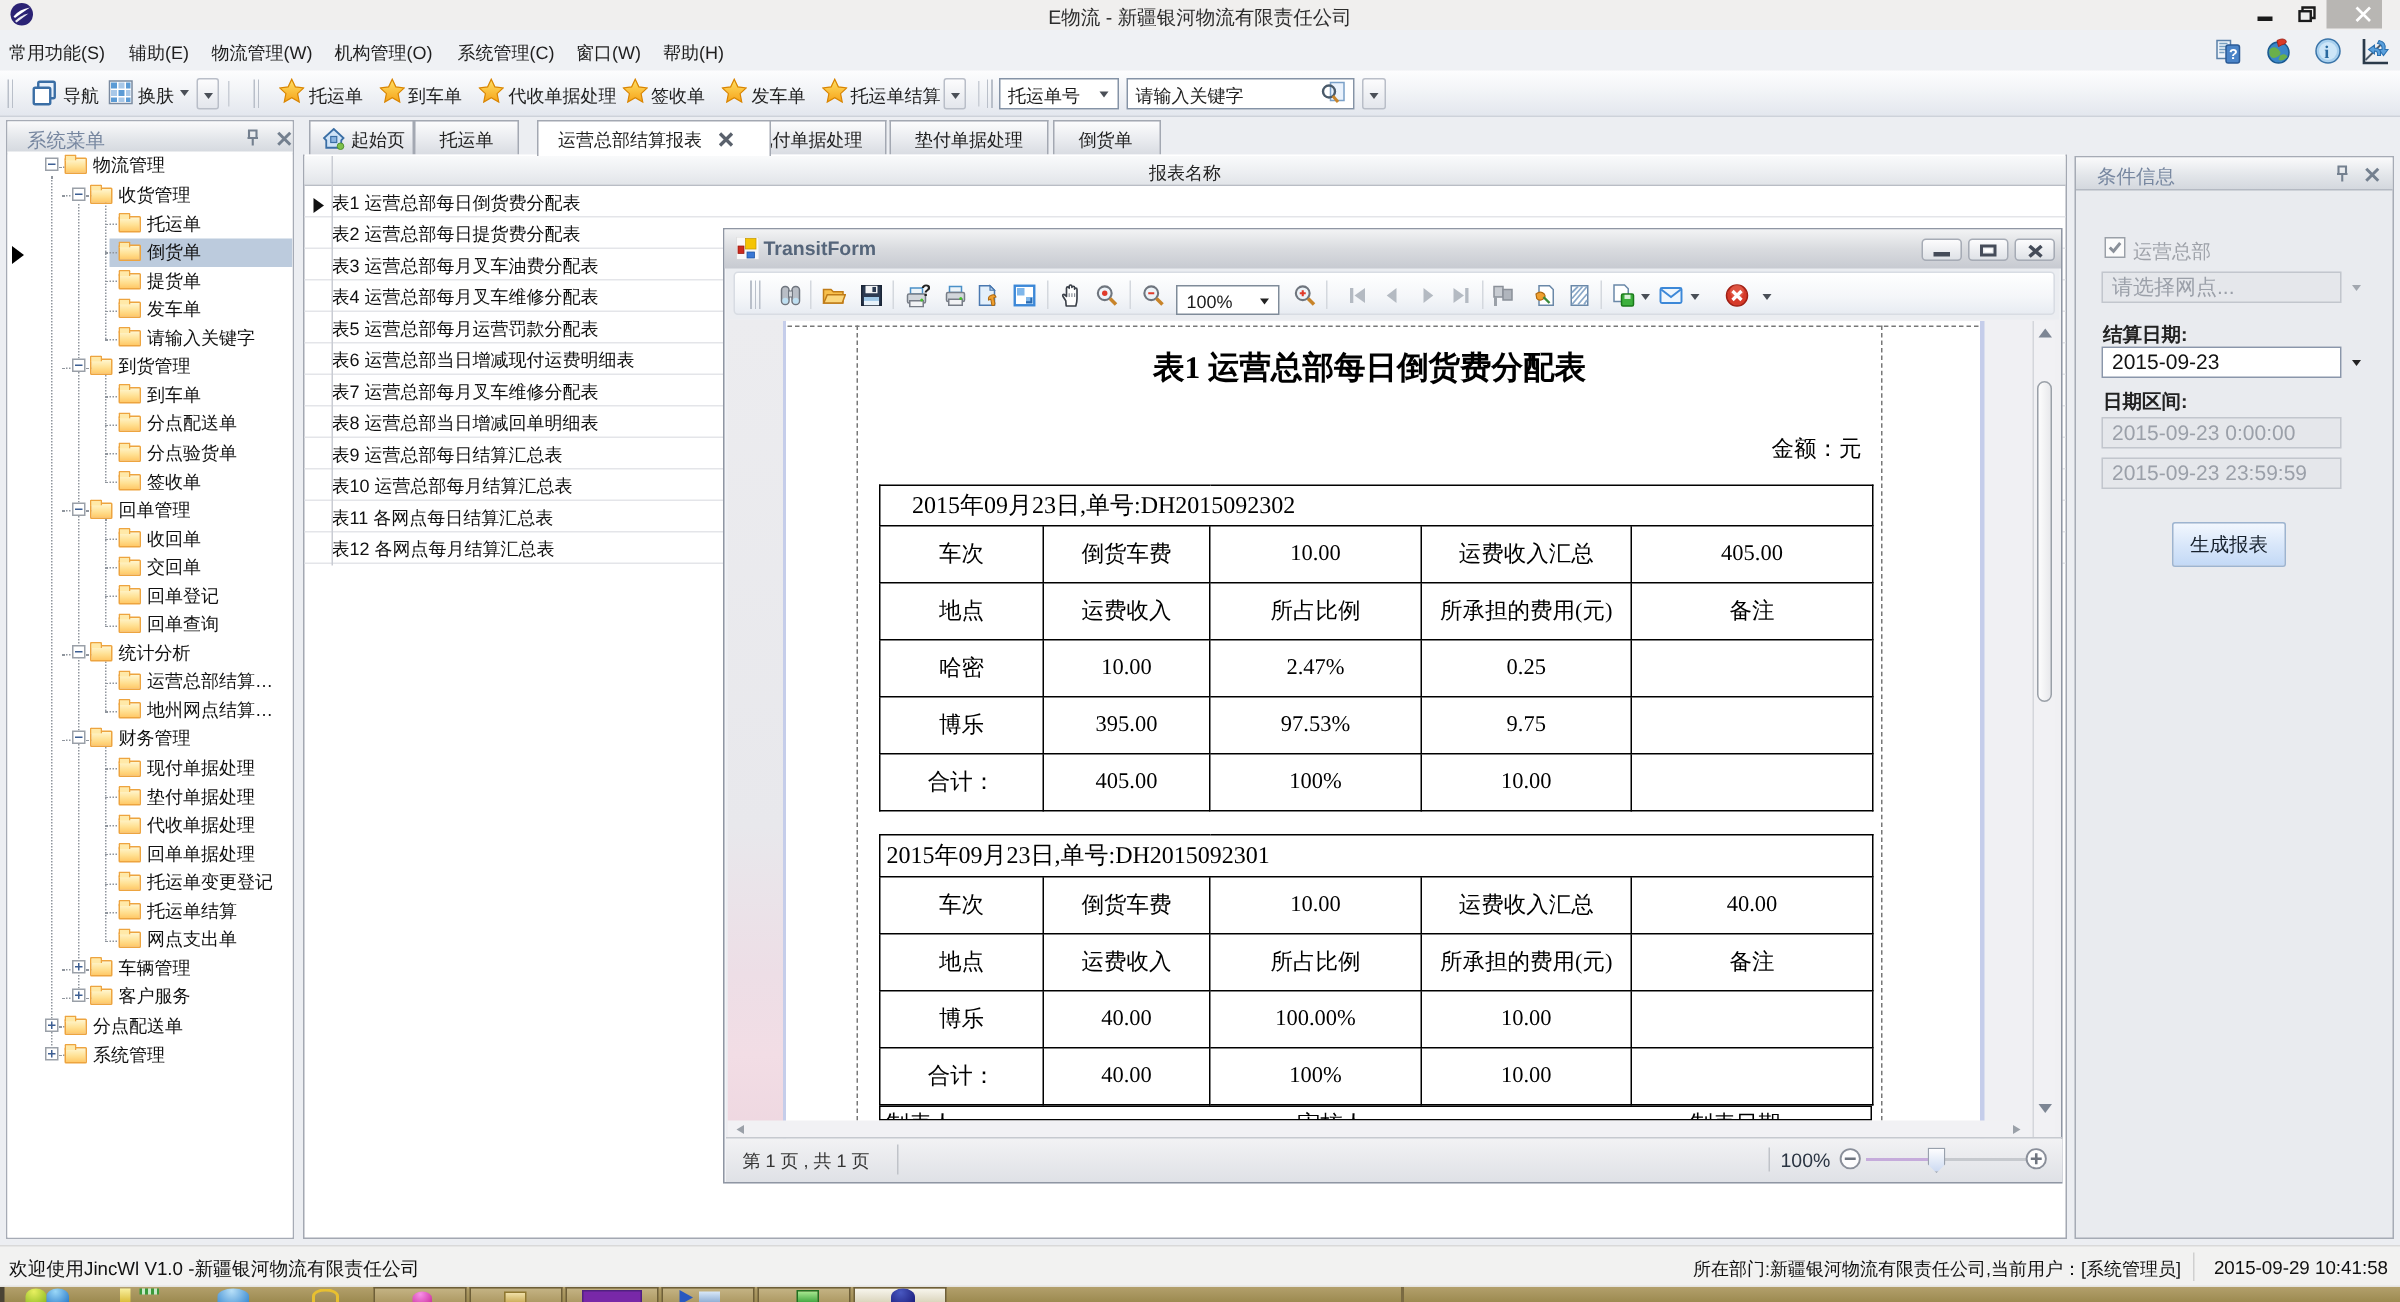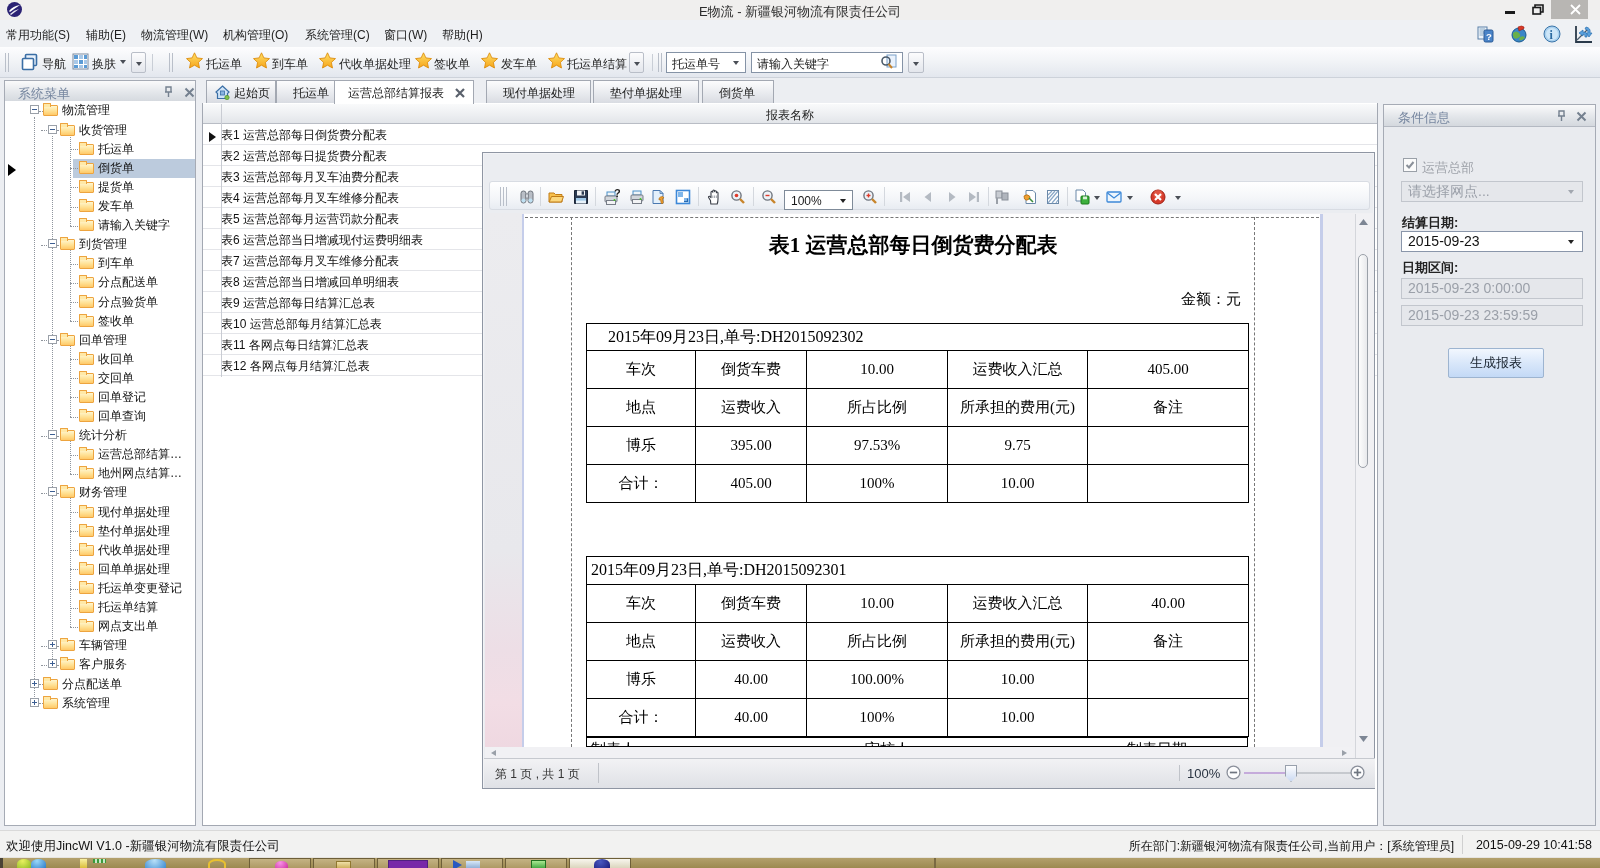--- a/index.html
+++ b/index.html
@@ -61,22 +61,22 @@
 .grow .t { position:absolute; left:18px; top:3px; color:#111; }
 #gutter { position:absolute; left:0; top:1px; width:19px; height:273px; border-right:1px solid #c9ccd3; }
 #rowarrow { position:absolute; left:6px; top:29px; width:0; height:0; border-top:5px solid transparent; border-bottom:5px solid transparent; border-left:7px solid #111; }
 
 
 #rightpanel { position:absolute; left:1383px; top:104px; width:213px; height:722px; background:#e9ebef; border:1px solid #a6abb5; }
 #rp-head { position:absolute; left:0; top:0; width:211px; height:22px;
   background:linear-gradient(#fafafb,#e3e6ea 55%,#d4d8de); border-bottom:1px solid #b4b9c2;font-family:Liberation Mono, monospace; }
 #rp-head .cap { position:absolute; left:14px; top:4px; color:#7787a0; font-size:13px; }
 .rp-lab { position:absolute; font-weight:bold; color:#222; font-size:13px; }
-.rp-field { position:absolute; left:17px; width:182px; height:21px; background:#e5e7eb; border:1px solid #c2c6cd; color:#9ba0a9; font-size:14px; line-height:19px; padding-left:6px; }
-#rp-btn { position:absolute; left:64px; top:243px; width:96px; height:30px; background:linear-gradient(#f2f7fe,#d9e7fa 50%,#c3d9f6); border:1px solid #9db4d0; border-radius:2px; text-align:center; line-height:28px; color:#16202c; font-size:13px; }
+.rp-field { position:absolute; left:17px; width:160px; height:21px; background:#e5e7eb; border:1px solid #c2c6cd; color:#9ba0a9; font-size:14px; line-height:19px; padding-left:6px; }
+#rp-btn { position:absolute; left:64px; top:243px; width:76px; height:30px; background:linear-gradient(#f2f7fe,#d9e7fa 50%,#c3d9f6); border:1px solid #9db4d0; border-radius:2px; text-align:center; line-height:28px; color:#16202c; font-size:13px; }
 
 
 #tf { position:absolute; left:482px; top:152px; width:893px; height:637px; background:#ebedf1; border:1px solid #8f96a3; box-shadow:0 0 0 1px rgba(255,255,255,.35) inset; }
 #tf-title { position:absolute; left:0; top:0; width:891px; height:26px; background:linear-gradient(#f2f3f4,#d9dbdf 50%,#c7cad1); }
 #tf-title .cap { position:absolute; left:26px; top:5px; font-weight:bold; font-size:13px; color:#55657a; }
 .tfbtn { position:absolute; top:6px; width:27px; height:15px; background:linear-gradient(#fcfcfd,#dfe2e7); border:1px solid #a6abb5; border-radius:3px; }
 #tf-toolbar { position:absolute; left:6px; top:28px; width:881px; height:29px; background:linear-gradient(#ffffff,#f4f6f9 60%,#e8ecf2); border:1px solid #d8dce3; border-radius:3px; }
 #tf-view { position:absolute; left:2px; top:60px; width:889px; height:546px; background:#f0f0f3; overflow:hidden; }
 #tf-page { position:absolute; left:39px; top:1px; width:796px; height:545px; background:#fff; }
 #tf-vsb { position:absolute; left:870px; top:1px; width:15px; height:545px; background:#f1f1f4; border-left:1px solid #d4d6db; }
@@ -523,21 +523,21 @@
       <svg style="position:absolute;left:8px;top:4px" width="15" height="15" viewBox="0 0 15 15">
         <path d="M7.5 1 L14 7 L12.5 8.5 L12.5 13.5 L2.5 13.5 L2.5 8.5 L1 7 Z" fill="#cfe3f7" stroke="#3a6ea5" stroke-width="1.2"></path>
         <rect x="5.5" y="6" width="4" height="4" fill="#8ab4e0" stroke="#3a6ea5" stroke-width="0.8"></rect>
         <circle cx="12" cy="12.5" r="2.2" fill="#7ec04a" stroke="#4a8a2a" stroke-width="0.6"></circle>
       </svg>
       <span class="tl" style="left:27px">起始页</span>
     </div>
     <div class="tab" style="left:74px;width:70px">
         <span class="tl" style="left:16px">托运单</span>
       </div>
-    <div class="tab active" style="left:132px;width:140px">
+    <div class="tab active" style="left:156px;width:156px">
         <span class="tl" style="left:13px">运营总部结算报表</span>
       <svg style="position:absolute;left:120px;top:7px" width="10" height="10" viewBox="0 0 10 10">
           <path d="M1 1 L9 9 M9 1 L1 9" stroke="#5a616c" stroke-width="2.2"></path>
         </svg>
     </div>
     <div class="tab" style="left:284px;width:105px">
         <span class="tl" style="left:16px">现付单据处理</span>
       </div>
     <div class="tab" style="left:391px;width:106px">
         <span class="tl" style="left:16px">垫付单据处理</span>
@@ -617,20 +617,42 @@
     <div class="rp-field" style="top:126px;background:#fff;border-color:#8a96aa;color:#111">2015-09-23
       <div class="dd" style="left:166px;top:8px;border-top-color:#222"></div>
     </div>
     <span class="rp-lab" style="left:18px;top:154px">日期区间:</span>
     <div class="rp-field" style="top:173px">2015-09-23 0:00:00</div>
     <div class="rp-field" style="top:200px">2015-09-23 23:59:59</div>
     <div id="rp-btn">生成报表</div>
   </div>
 
   <div id="tf">
+    <div id="tf-title">
+        <span class="cap">TransitForm</span>
+      <svg style="position:absolute;left:8px;top:5px" width="15" height="15" viewBox="0 0 15 15">
+        <rect x="0" y="0" width="15" height="15" fill="#f8f8f8" stroke="#d0d0d0" stroke-width="0.5"></rect>
+        <rect x="6" y="1" width="7" height="7" fill="#f5c402" stroke="#c89a00" stroke-width="0.5"></rect>
+        <rect x="1" y="6" width="4" height="5" fill="#cc2a1e" stroke="#991a10" stroke-width="0.5"></rect>
+        <rect x="7" y="10" width="5" height="4" fill="#3a78d4" stroke="#1a50a0" stroke-width="0.5"></rect>
+      </svg>
+      <div class="tfbtn" style="left:798px">
+          <div style="position:absolute;left:7px;top:8px;width:11px;height:3px;background:#454c59"></div>
+        </div>
+      <div class="tfbtn" style="left:829px">
+          <div style="position:absolute;left:7px;top:3px;width:11px;height:8px;border:2px solid #454c59">
+            <div style="position:absolute;left:1px;top:1px;width:5px;height:2px;background:#fff"></div>
+          </div>
+        </div>
+      <div class="tfbtn" style="left:860px">
+        <svg style="position:absolute;left:8px;top:3px" width="10" height="9" viewBox="0 0 10 9">
+            <path d="M1 1 L9 8 M9 1 L1 8" stroke="#454c59" stroke-width="2.4"></path>
+          </svg>
+      </div>
+    </div>
     <div id="tf-toolbar"></div>
     <div id="tf-icons">
       <div style="position:absolute;left:11px;top:34px;width:7px;height:19px;background:repeating-linear-gradient(90deg,#b9bfc9 0 1px,transparent 1px 3px)"></div>
       <svg class="ti" style="left:30px">
           <use href="#i-binoc"></use>
         </svg>
       <div class="tfsep" style="left:51px"></div>
       <svg class="ti" style="left:59px">
           <use href="#i-folder"></use>
         </svg>
@@ -728,20 +750,27 @@
                 <td style="width:161px">405.00</td>
               </tr>
           <tr>
                 <td style="height:38px">地点</td>
                 <td>运费收入</td>
                 <td>所占比例</td>
                 <td>所承担的费用(元)</td>
                 <td>备注</td>
               </tr>
           <tr>
+                <td style="height:38px">哈密</td>
+                <td>10.00</td>
+                <td>2.47%</td>
+                <td>0.25</td>
+                <td></td>
+              </tr>
+          <tr>
                 <td style="height:38px">博乐</td>
                 <td>395.00</td>
                 <td>97.53%</td>
                 <td>9.75</td>
                 <td></td>
               </tr>
           <tr>
                 <td style="height:38px">合计：</td>
                 <td>405.00</td>
                 <td>100%</td>

